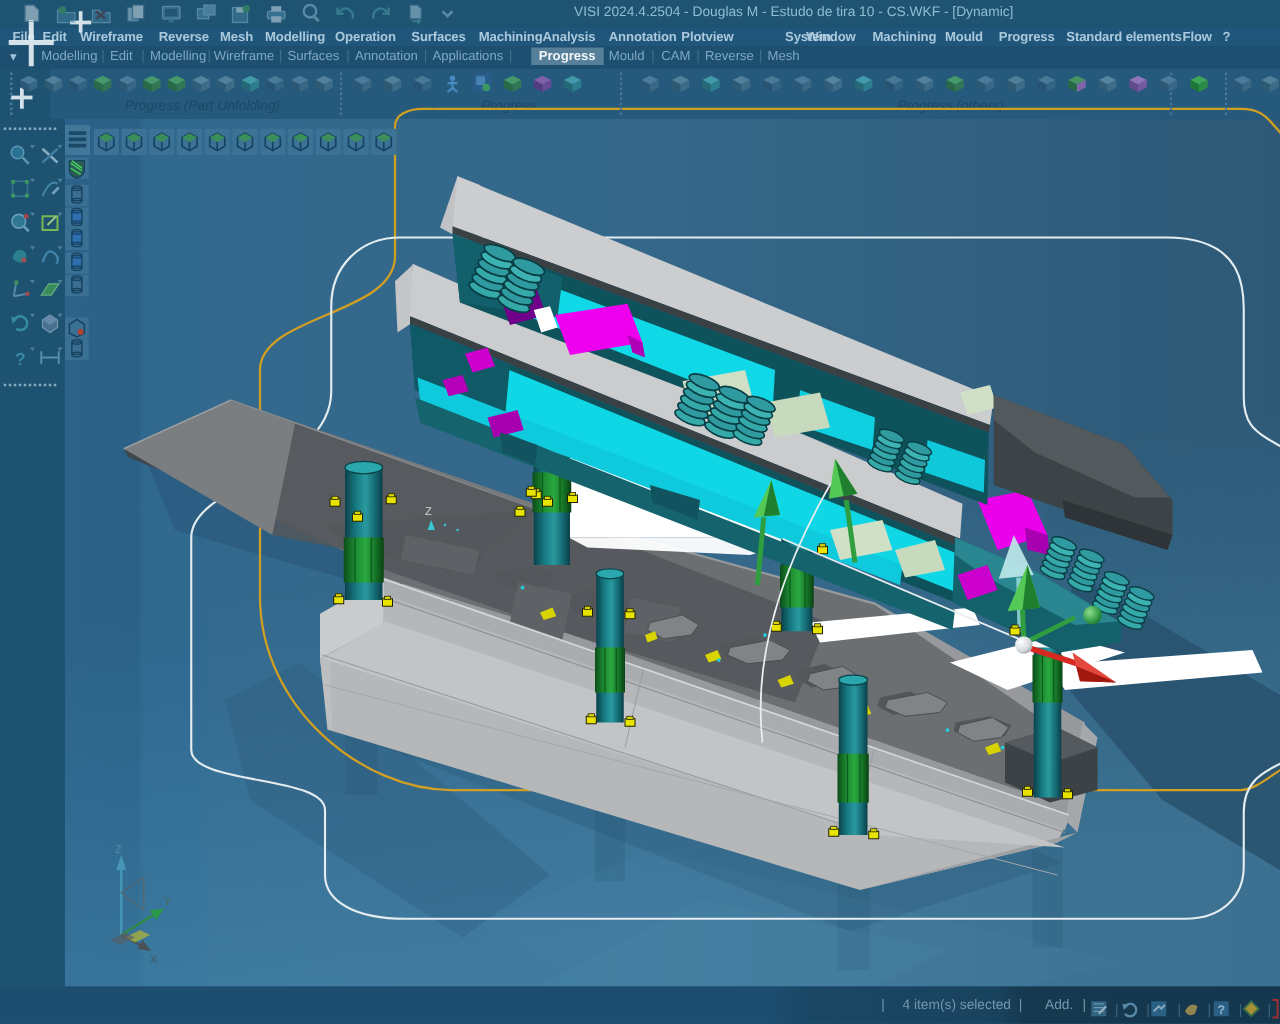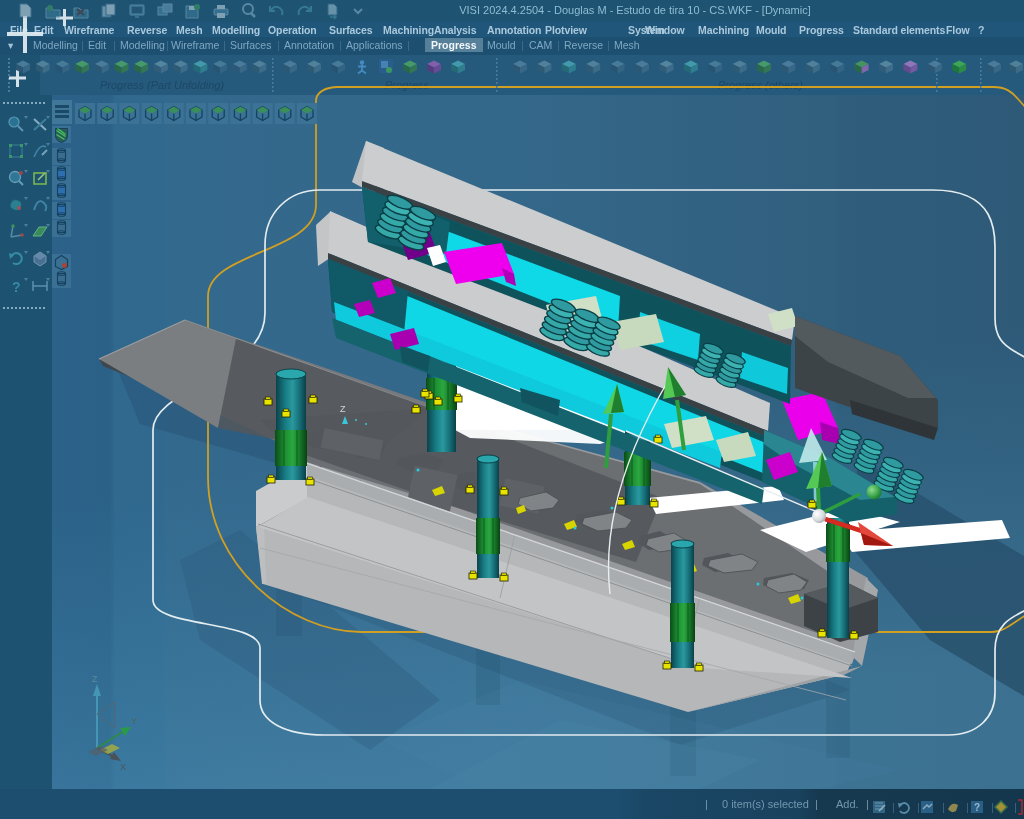--- a/index.html
+++ b/index.html
@@ -67,21 +67,21 @@
     <span class="tsep" style="left:607px">|</span>
 <span class="tab" style="left:614px">Mesh</span>
 </div>
 <div class="abs" id="ribbon">
 <span class="rlabel" style="left:60px">Progress (Part Unfolding)</span>
 <span class="rlabel" style="left:345px">Progress</span>
 <span class="rlabel" style="left:678px">Progress (others)</span>
 </div>
 <div class="abs" id="statusbar">
 <span class="st" style="left:705px">|</span>
-<span class="st" style="left:722px">0 item(s) selected</span>
+<span class="st" style="left:722px">4 item(s) selected</span>
 <span class="st" style="left:815px">|</span>
 <span class="st" style="left:836px">Add.</span>
 <span class="st" style="left:866px">|</span>
 </div>
 <svg class="abs" id="scene" style="left:0;top:0" width="1024" height="819" viewBox="0 0 1024 819">
 <defs>
 <linearGradient id="bgH" x1="0" y1="0" x2="1" y2="0">
 <stop offset="0" stop-color="#2c6289"></stop>
         <stop offset="0.06" stop-color="#2b6187"></stop>
 <stop offset="0.065" stop-color="#30688e"></stop>

